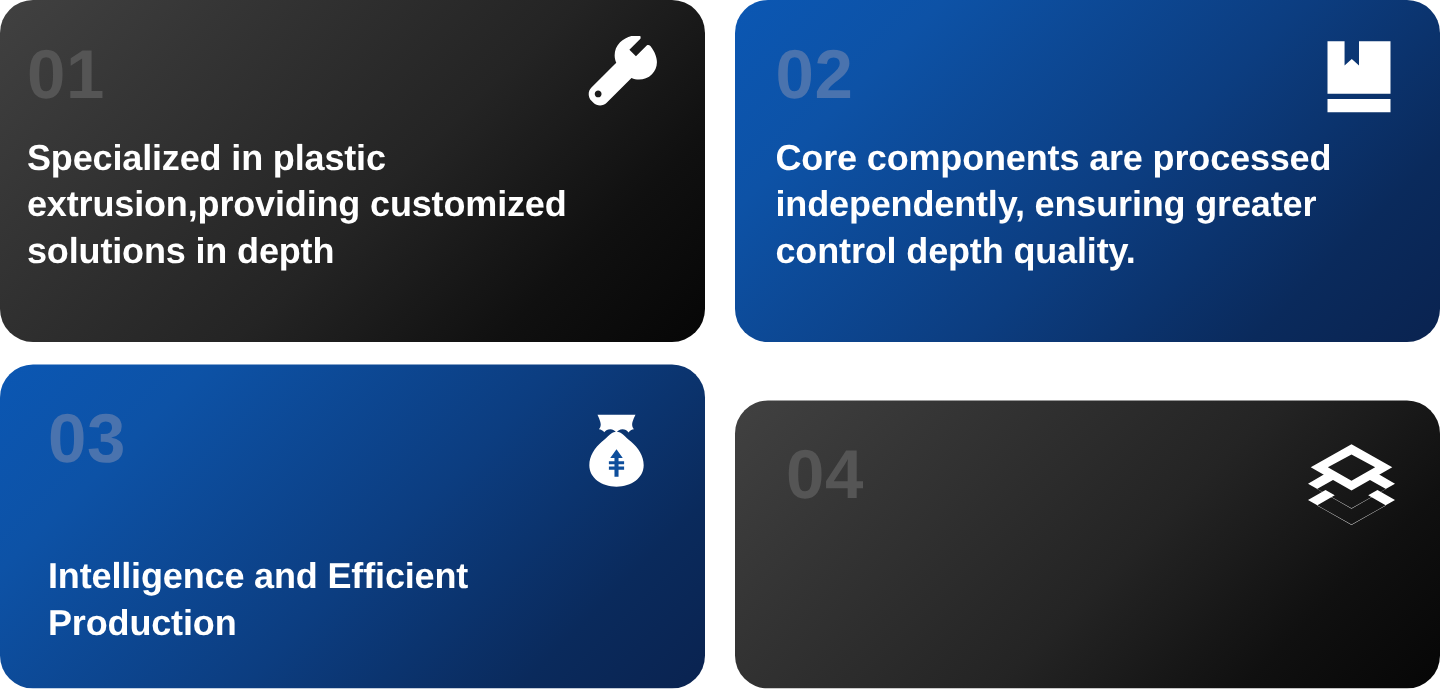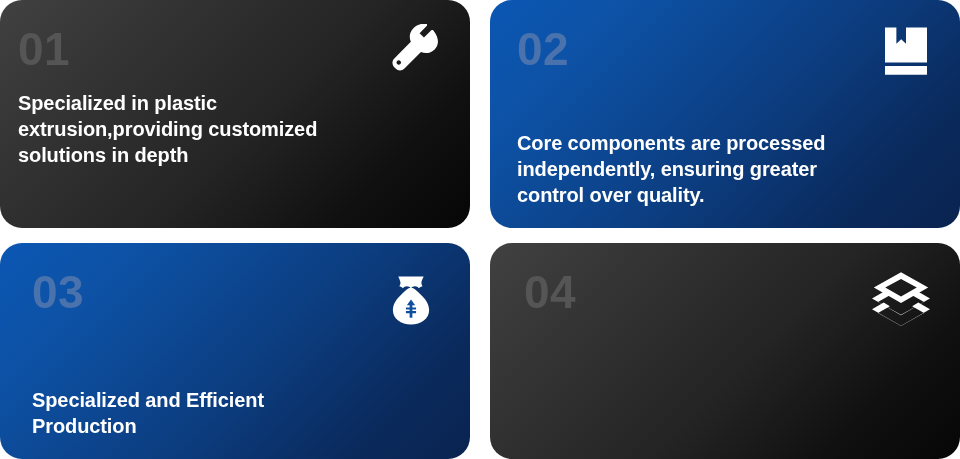--- a/index.html
+++ b/index.html
@@ -33,42 +33,41 @@
     flex-direction: column;
   }
 
   
   .feature-card.theme-dark {
     background: linear-gradient(135deg, #414141 0%, #353535 22%, #242424 55%, #101010 80%, #060606 100%);
   }
   
   .feature-card.theme-blue {
     background: linear-gradient(135deg, #0b57b3 0%, #0d52a6 20%, #0c3d80 55%, #0a2a5c 82%, #0a2350 100%);
-    justify-content: space-between;
   }
 
   
   .feature-card.pad-a { padding-left: 18px; }
   .feature-card.pad-b { padding-left: 27px; }
   .feature-card.pad-c { padding-left: 32px; gap: 44px; }
-  .feature-card.pad-d { padding-left: 34px; }
+  .feature-card.pad-d { padding-left: 34px; margin-top: 24px; }
 
   .card-number {
     font-size: 46px;
     font-weight: 700;
     line-height: 1;
     letter-spacing: 0.5px;
     user-select: none;
   }
   .theme-dark .card-number { color: #555555; }
   .theme-blue .card-number { color: #4a73ae; }
 
   .card-title {
     color: #ffffff;
-    font-size: 20px;
+    font-size: 24px;
     font-weight: 700;
     line-height: 1.30;
     letter-spacing: -0.1px;
     max-width: 430px;
     white-space: pre-line;
   }
 
   .card-number + .card-title { margin-top: 18px; }
   .pad-c .card-title { margin-top: 10px; }
   .pad-d .card-title { margin-top: 8px; }
@@ -104,33 +103,33 @@
       <svg viewBox="0 0 64 64" aria-hidden="true">
         <path class="icon-fill-white" d="M52.1 7.6c-1.1-1.1-2.6-.5-2.6-.5l-8.4 8.4-5-5 8.4-8.4s.6-1.5-.5-2.6C40.9 -1.4 33.3.5 29 4.8c-4.3 4.3-5.2 10.5-2.9 15.6L7.2 39.3C4.4 42.1 4.4 46.6 7.2 49.4l1.5 1.5c2.8 2.8 7.3 2.8 10.1 0l18.9-18.9c5.1 2.3 11.3 1.4 15.6-2.9 4.3-4.3 6.2-11.9 -1.2-21.5z M12.3 46.7c-1.4 0-2.6-1.2-2.6-2.6s1.2-2.6 2.6-2.6 2.6 1.2 2.6 2.6-1.2 2.6-2.6 2.6z"></path>
       </svg>
     </div>
   </div>
 
   <div class="feature-card theme-blue pad-b">
     <div class="card-number">02</div>
     <div class="card-title">Core components are processed
 independently, ensuring greater
-control over quality.</div>
+control depth quality.</div>
     <div class="card-icon">
       <svg viewBox="0 0 64 64" aria-hidden="true">
         <path class="icon-fill-white" d="M8 4h13v18.5l5.5-5 5.5 5V4h24v40H8V4z"></path>
         <path class="icon-fill-white" d="M8 48h48v10H8V48z"></path>
         <path class="icon-fill-white" d="M14 49.5h36v3H14v-3z" fill="#0d4791"></path>
       </svg>
     </div>
   </div>
 
   <div class="feature-card theme-blue pad-c">
     <div class="card-number">03</div>
-    <div class="card-title">Specialized and Efficient
+    <div class="card-title">Intelligence and Efficient
 Production</div>
     <div class="card-icon">
       <svg viewBox="0 0 64 64" aria-hidden="true">
         <path class="icon-fill-white" d="M18 6h28c0 0-2.5 4.6-2.5 7.2 0 1.4.6 2.6 1.3 3.6-1.6.2-3 1-4 2.3-1-1.4-2.6-2.3-4.4-2.3-1.9 0-3.5 1-4.5 2.5-1-1.5-2.6-2.5-4.5-2.5-1.8 0-3.4.9-4.4 2.2-1-1.2-2.4-2-3.9-2.2.7-1 1.3-2.2 1.3-3.6C20.4 10.6 18 6 18 6z"></path>
         <path class="icon-fill-white" d="M32 18.5c3.8 0 6 3.4 10.6 7.3C48 30.5 52 36.4 52 43.3 52 52.6 43 59 32 59S12 52.6 12 43.3c0-6.9 4-12.8 9.4-17.5C26 21.9 28.2 18.5 32 18.5z"></path>
         <path d="M32 31.5l-4.6 6.4h3.1v2.3h-4.1v2.2h4.1v1.8h-4.1v2.3h4.1v5.1h3v-5.1h4.1v-2.3h-4.1v-1.8h4.1v-2.2h-4.1v-2.3h3.1L32 31.5z" fill="#0e4e9c"></path>
       </svg>
     </div>
   </div>
 

